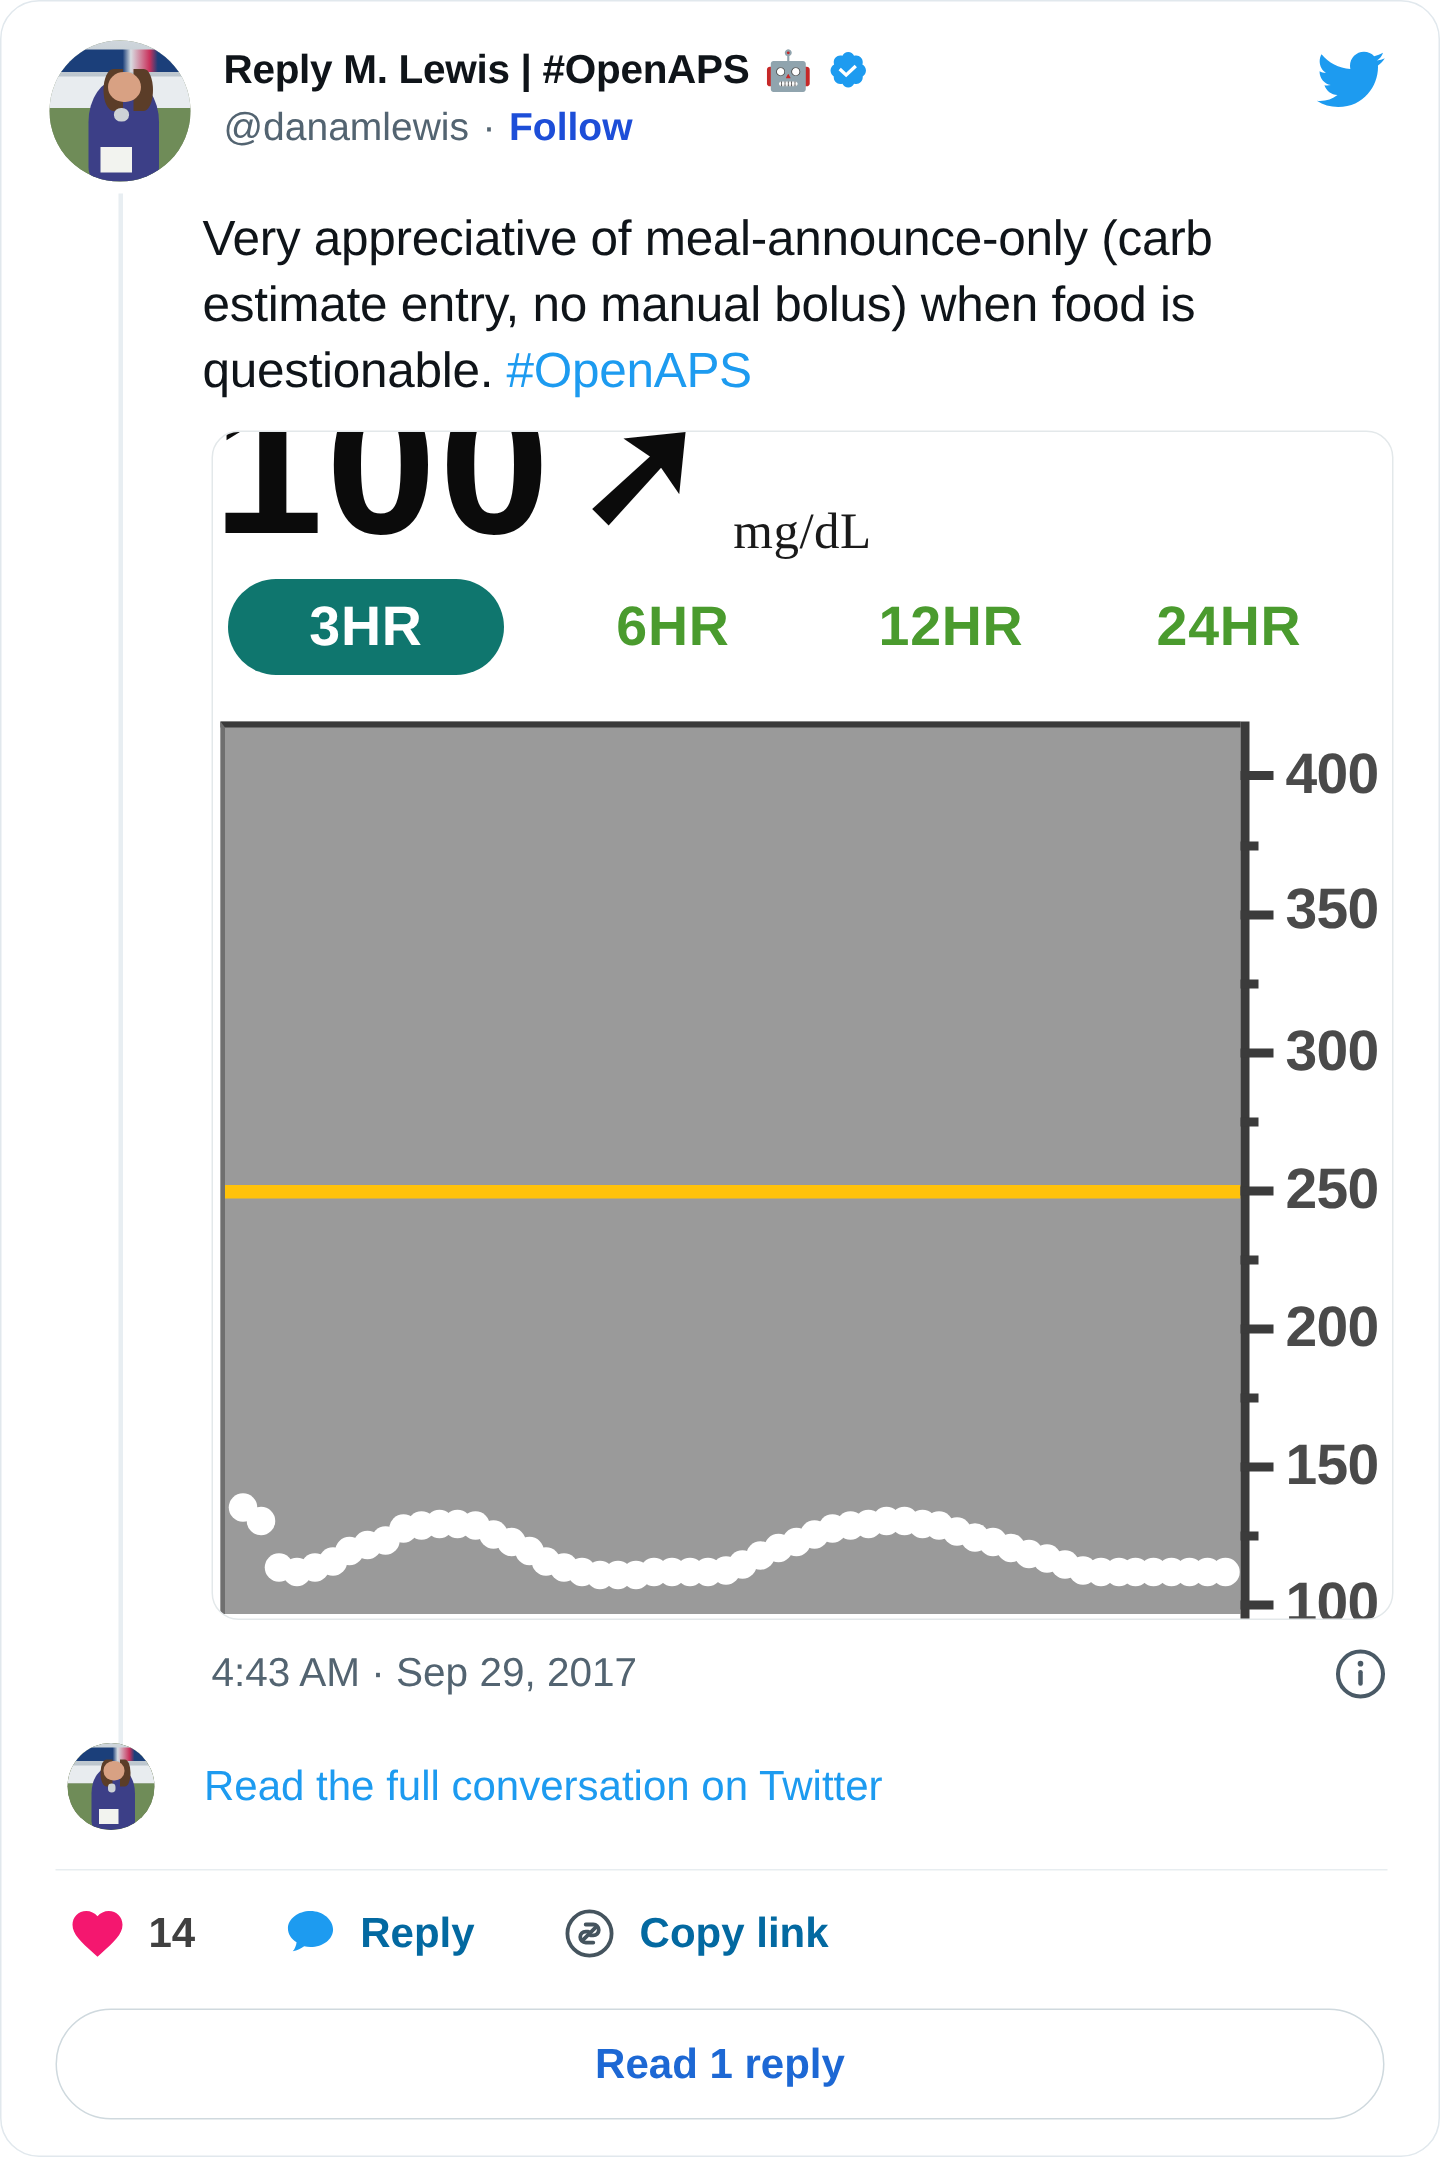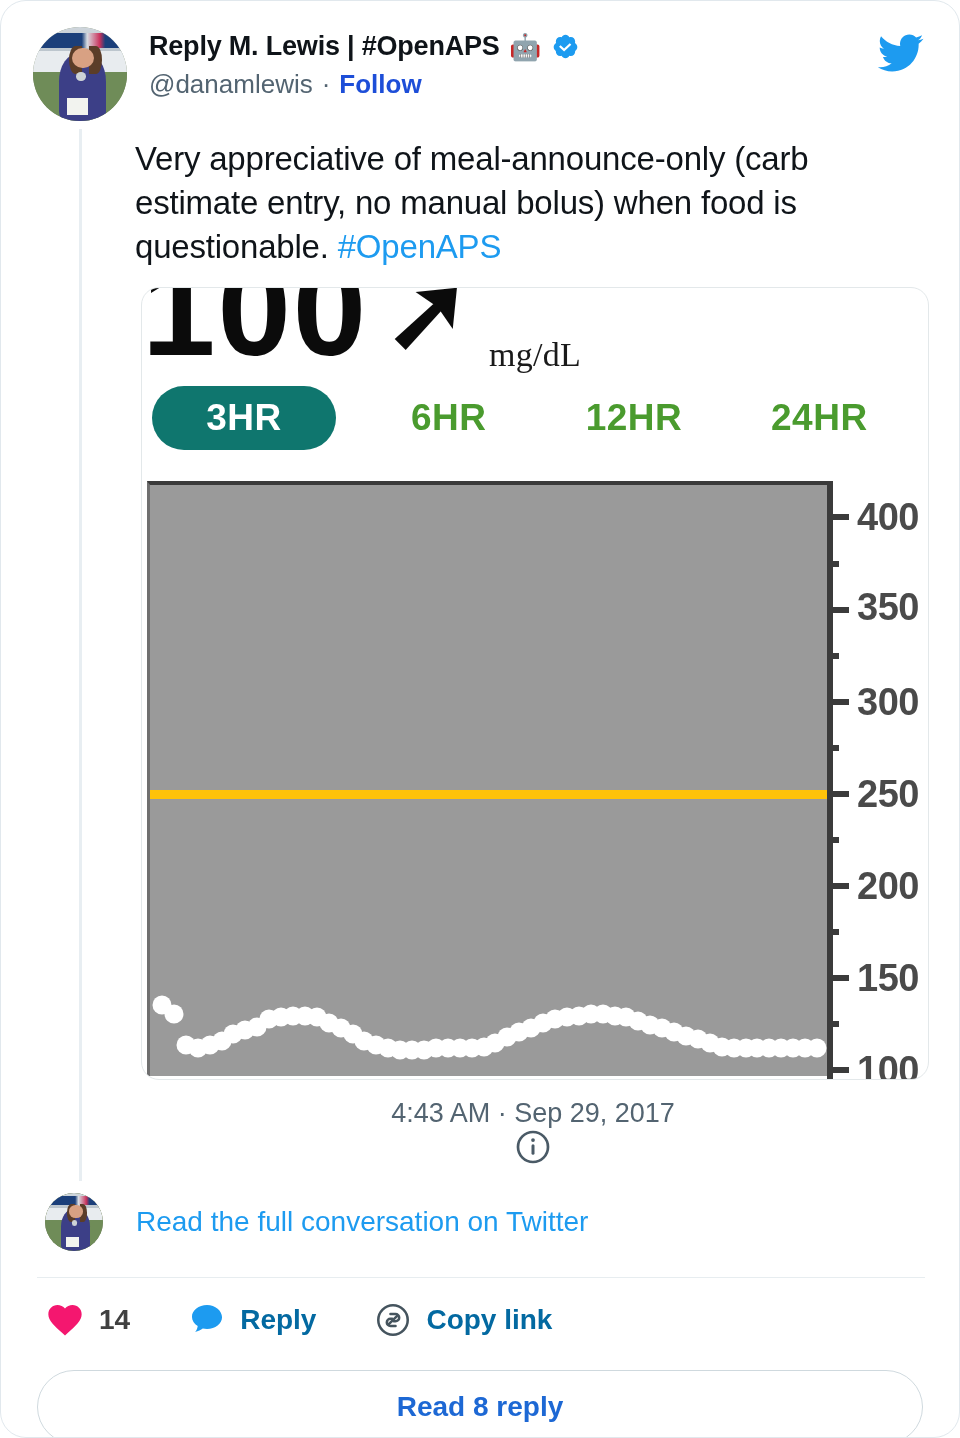--- a/index.html
+++ b/index.html
@@ -177,21 +177,20 @@
     font-size: 38px; font-weight: 700;
     color: #4a4a4a;
     transform: translateY(-50%);
     letter-spacing: -.5px;
   }
 
   
   .meta {
     display: flex; align-items: center; justify-content: space-between;
     margin: 18px 34px 0 140px;
-    flex-direction: column;
   }
   .timestamp { font-size: 27px; color: #536471; }
   .info-icon { width: 36px; height: 36px; }
 
   
   .conversation {
     display: flex; align-items: center; gap: 33px;
     margin: 28px 34px 0 44px;
   }
   .avatar-sm { width: 58px; height: 58px; flex: 0 0 58px; border-radius: 50%; overflow: hidden; position: relative; background:#7d8b6a; }
@@ -430,15 +429,15 @@
           <circle cx="12" cy="12" r="9.3" fill="none" stroke="#45545e" stroke-width="1.6"></circle>
           <path d="M9.2 14.8l5.6-5.6" stroke="#45545e" stroke-width="1.6" stroke-linecap="round" fill="none"></path>
           <path d="M10.4 8.2h3.2a2.3 2.3 0 0 1 0 4.6h-1.1" stroke="#45545e" stroke-width="1.6" fill="none" stroke-linecap="round"></path>
           <path d="M13.6 15.8h-3.2a2.3 2.3 0 0 1 0-4.6h1.1" stroke="#45545e" stroke-width="1.6" fill="none" stroke-linecap="round"></path>
         </svg>
       </span>
       <span class="action-label">Copy link</span>
     </div>
   </div>
 
-  <a class="read-replies" href="#">Read 8 reply</a>
+  <a class="read-replies" href="#">Read 1 reply</a>
 
 </div>
 
 </body></html>

